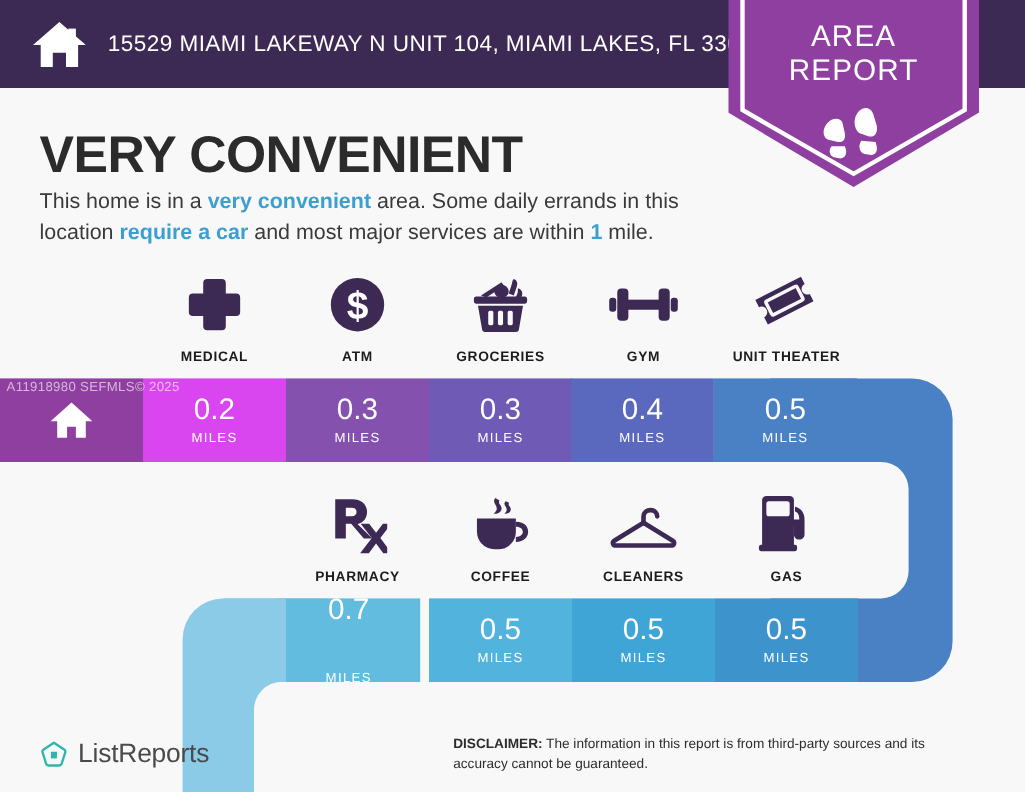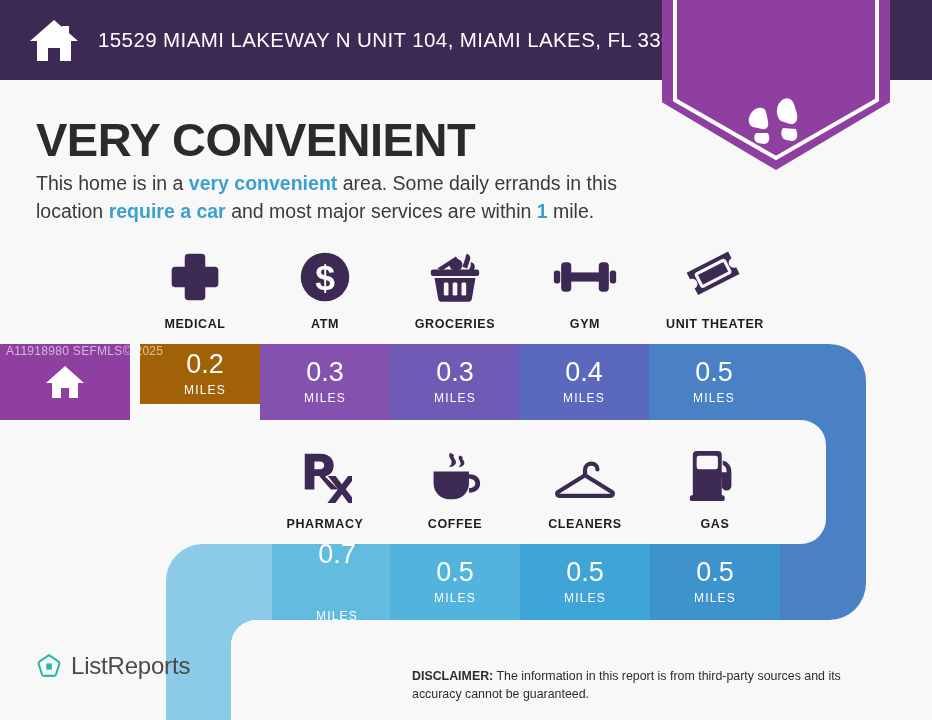--- a/index.html
+++ b/index.html
@@ -74,21 +74,21 @@
   .seg .unit { font-size:12px; font-weight:400; letter-spacing:1.2px; margin-top:5px; }
   .seg-home { width:40px; height:36px; }
 
   .watermark {
     position:absolute; left:6px; top:344px; z-index:40;
     color:rgba(255,255,255,0.62); font-size:12px; letter-spacing:0.3px;
     white-space:nowrap; pointer-events:none;
   }
 
   
-  .footer-logo { position:absolute; left:36px; top:652px; display:flex; align-items:center; z-index:30; }
+  .footer-logo { position:absolute; left:36px; top:672px; display:flex; align-items:center; z-index:30; }
   .footer-logo-mark { width:26px; height:26px; }
   .footer-logo-text { margin-left:9px; font-size:24px; color:#4a4a4a; letter-spacing:-0.2px; }
   .disclaimer {
     position:absolute; left:412px; top:668px; width:480px;
     font-size:12.4px; color:#2d2d2d; line-height:1.42; z-index:30;
   }
   .disclaimer b { font-weight:bold; }
 </style>
 </head>
 <body>
@@ -106,20 +106,24 @@
       <div class="header-address">15529 MIAMI LAKEWAY N UNIT 104, MIAMI LAKES, FL 33014</div>
     </div>
   </div>
 
   <div class="badge"></div>
   <div class="badge-border-inner">
     <svg viewBox="0 0 208 162" width="208" height="162" aria-hidden="true">
       <path d="M3 -20 L3 100 L104 158 L205 100 L205 -20" fill="none" stroke="#ffffff" stroke-width="4"></path>
     </svg>
   </div>
+  <div class="badge-text">
+    <div>AREA</div>
+    <div>REPORT</div>
+  </div>
   <span class="badge-feet">
     <svg viewBox="0 0 62 52" width="62" height="52" aria-hidden="true">
       <g fill="#ffffff">
         <path d="M7 14 C2 20 3 27 8 29 L17 31 C22 32 24 28 23 23 L21 14 C20 9 12 8 7 14 Z"></path>
         <path d="M11 35 C8 38 9 44 13 45 L19 46 C23 46 25 42 24 38 L23 35 Z"></path>
         <path d="M36 3 C30 9 31 19 36 23 L45 26 C51 27 53 22 52 16 L49 6 C47 0 41 -2 36 3 Z"></path>
         <path d="M38 30 C35 34 36 41 41 42 L47 43 C51 43 53 39 52 35 L51 31 Z"></path>
       </g>
     </svg>
   </span>
@@ -245,41 +249,41 @@
   <div class="ribbon-layer" id="ribbon">
       <svg width="932" height="380" viewBox="0 0 932 380" style="position: absolute; left: 0px; top: 0px;">
         <path d="M700 4 H 829 a 37 37 0 0 1 37 37 V 243 a 37 37 0 0 1 -37 37 H 700 V 204 H 801 a 25 25 0 0 0 25 -25 V 105 a 25 25 0 0 0 -25 -25 H 700 Z" fill="#4a80c4"></path>
         <path d="M 297 204 H 203 a 37 37 0 0 0 -37 37 V 380 H 231 V 305 a 25 25 0 0 1 25 -25 H 297 Z" fill="#8ccbe8"></path>
       </svg>
       <div class="seg" style="left: 0px; top: 4px; width: 130px; height: 76px; background: rgb(142, 63, 160);">
         <span class="seg-home"><svg viewBox="0 0 40 36" width="40" height="36">
             <path fill="#fff" d="M20 2 L39 19 H33 V34 H24 V24 H16 V34 H7 V19 H1 Z"></path>
           </svg></span>
       </div>
-      <div class="seg" style="left: 140px; top: 4px; width: 130px; height: 60px; background: #a16207;">
+      <div class="seg" style="left: 130px; top: 4px; width: 130px; height: 76px; background: #d946ef;">
         <span class="num">0.2</span>
         <span class="unit">MILES</span>
       </div>
       <div class="seg" style="left: 260px; top: 4px; width: 130px; height: 76px; background: rgb(133, 81, 174);">
         <span class="num">0.3</span>
         <span class="unit">MILES</span>
       </div>
       <div class="seg" style="left: 390px; top: 4px; width: 130px; height: 76px; background: rgb(111, 91, 181);">
         <span class="num">0.3</span>
         <span class="unit">MILES</span>
       </div>
       <div class="seg" style="left: 519px; top: 4px; width: 130px; height: 76px; background: rgb(90, 104, 190);">
         <span class="num">0.4</span>
         <span class="unit">MILES</span>
       </div>
       <div class="seg" style="left: 649px; top: 4px; width: 130px; height: 76px; background: rgb(74, 128, 196);">
         <span class="num">0.5</span>
         <span class="unit">MILES</span>
       </div>
-      <div class="seg" style="left: 272px; top: 204px; width: 130px; height: 76px; background: rgb(98, 188, 224); gap: 36px;">
+      <div class="seg" style="left: 252px; top: 204px; width: 130px; height: 76px; background: rgb(98, 188, 224); gap: 36px;">
         <span class="num">0.7</span>
         <span class="unit">MILES</span>
       </div>
       <div class="seg" style="left: 390px; top: 204px; width: 130px; height: 76px; background: rgb(82, 179, 221);">
         <span class="num">0.5</span>
         <span class="unit">MILES</span>
       </div>
       <div class="seg" style="left: 520px; top: 204px; width: 130px; height: 76px; background: rgb(63, 165, 214);">
         <span class="num">0.5</span>
         <span class="unit">MILES</span>

